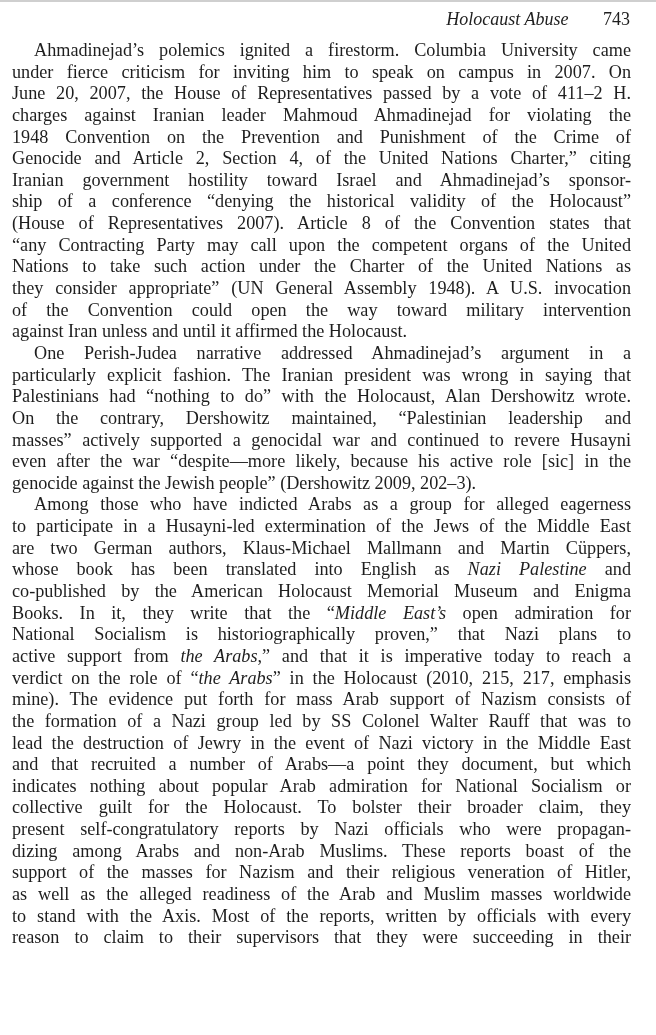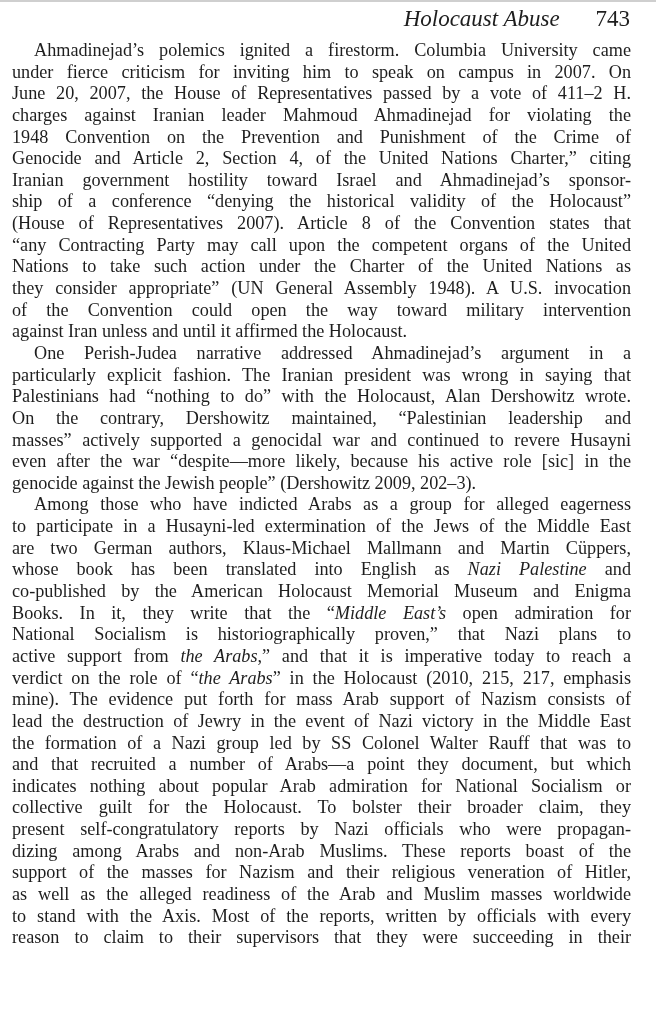--- a/index.html
+++ b/index.html
@@ -7,21 +7,21 @@
     width: 656px; height: 1035px; overflow: hidden; position: relative;
     font-family: "Liberation Serif", "DejaVu Serif", serif;
     color: #1e1e1e;
   }
   .top-rule {
     position: absolute; left: 0; top: 0; width: 656px; height: 2px;
     background: #cfcfcf;
   }
   .running-head {
     position: absolute; top: 8px; right: 26px;
-    font-size: 23px; line-height: 22px; white-space: nowrap;
+    font-size: 18px; line-height: 22px; white-space: nowrap;
   }
   .running-head .title { font-style: italic; margin-right: 30px; }
   .body-text {
     position: absolute; left: 12px; top: 40px; width: 619px;
     font-size: 18.2px; line-height: 21.65px;
   }
   .line {
     display: block; height: 21.65px; white-space: nowrap;
     text-align: justify; text-align-last: justify;
     overflow: visible;
@@ -70,22 +70,22 @@
     <span class="line indent">Among those who have indicted Arabs as a group for alleged eagerness</span>
     <span class="line">to participate in a Husayni-led extermination of the Jews of the Middle East</span>
     <span class="line">are two German authors, Klaus-Michael Mallmann and Martin Cüppers,</span>
     <span class="line">whose book has been translated into English as <i>Nazi Palestine</i> and</span>
     <span class="line">co-published by the American Holocaust Memorial Museum and Enigma</span>
     <span class="line">Books. In it, they write that the “<i>Middle East’s</i> open admiration for</span>
     <span class="line">National Socialism is historiographically proven,” that Nazi plans to</span>
     <span class="line">active support from <i>the Arabs</i>,” and that it is imperative today to reach a</span>
     <span class="line">verdict on the role of “<i>the Arabs</i>” in the Holocaust (2010, 215, 217, emphasis</span>
     <span class="line">mine). The evidence put forth for mass Arab support of Nazism consists of</span>
+    <span class="line">the formation of a Nazi group led by SS Colonel Walter Rauff that was to</span>
     <span class="line">lead the destruction of Jewry in the event of Nazi victory in the Middle East</span>
-    <span class="line">the formation of a Nazi group led by SS Colonel Walter Rauff that was to</span>
     <span class="line">and that recruited a number of Arabs—a point they document, but which</span>
     <span class="line">indicates nothing about popular Arab admiration for National Socialism or</span>
     <span class="line">collective guilt for the Holocaust. To bolster their broader claim, they</span>
     <span class="line">present self-congratulatory reports by Nazi officials who were propagan-</span>
     <span class="line">dizing among Arabs and non-Arab Muslims. These reports boast of the</span>
     <span class="line">support of the masses for Nazism and their religious veneration of Hitler,</span>
     <span class="line">as well as the alleged readiness of the Arab and Muslim masses worldwide</span>
     <span class="line">to stand with the Axis. Most of the reports, written by officials with every</span>
     <span class="line">reason to claim to their supervisors that they were succeeding in their</span>
   </div>

